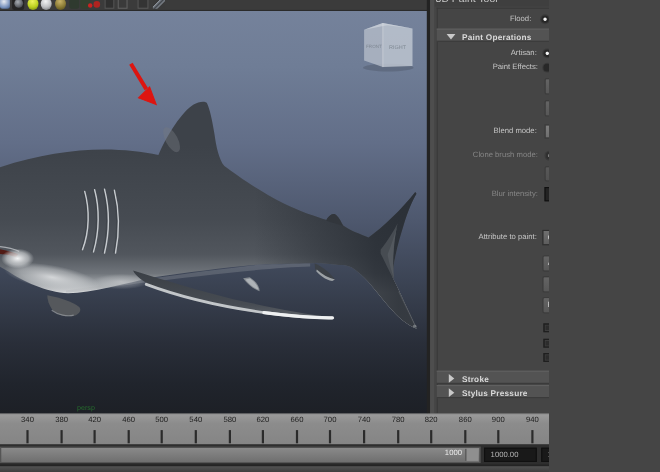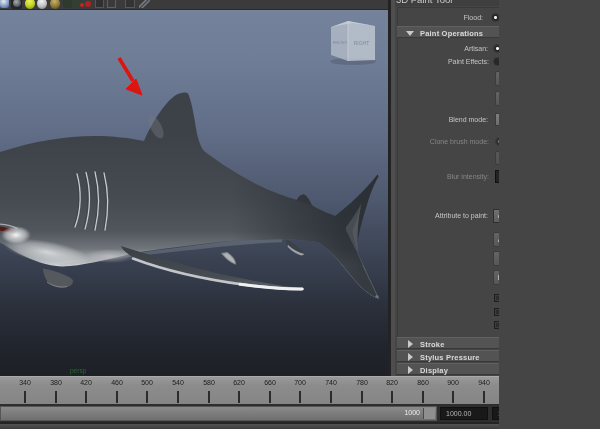--- a/index.html
+++ b/index.html
@@ -261,24 +261,20 @@
 <div class="lbl" style="left:506px;top:322px">Extend seam color</div>
 
 <div class="hdr" style="top:350px">
       <div class="tri-r"></div>
       <b>Stylus Pressure</b>
     </div>
 <div class="hdr" style="top:337px">
       <div class="tri-r"></div>
       <b>Stroke</b>
     </div>
-<div class="hdr" style="top:363px">
-      <div class="tri-r"></div>
-      <b>Display</b>
-    </div>
 
 <div class="abs" id="tslider" style="left:0;top:376px;width:532px;height:28px;background:linear-gradient(#9a9a9a,#8c8c8c 30%,#858585);border-top:1px solid #aaa">
 
   <span class="tnum" style="left:-21px">300</span>
       <span class="tnum" style="left:10px">340</span>
       <span class="tnum" style="left:41px">380</span>
       <span class="tnum" style="left:71px">420</span>
       <span class="tnum" style="left:102px">460</span>
       <span class="tnum" style="left:132px">500</span>
       <span class="tnum" style="left:163px">540</span>

